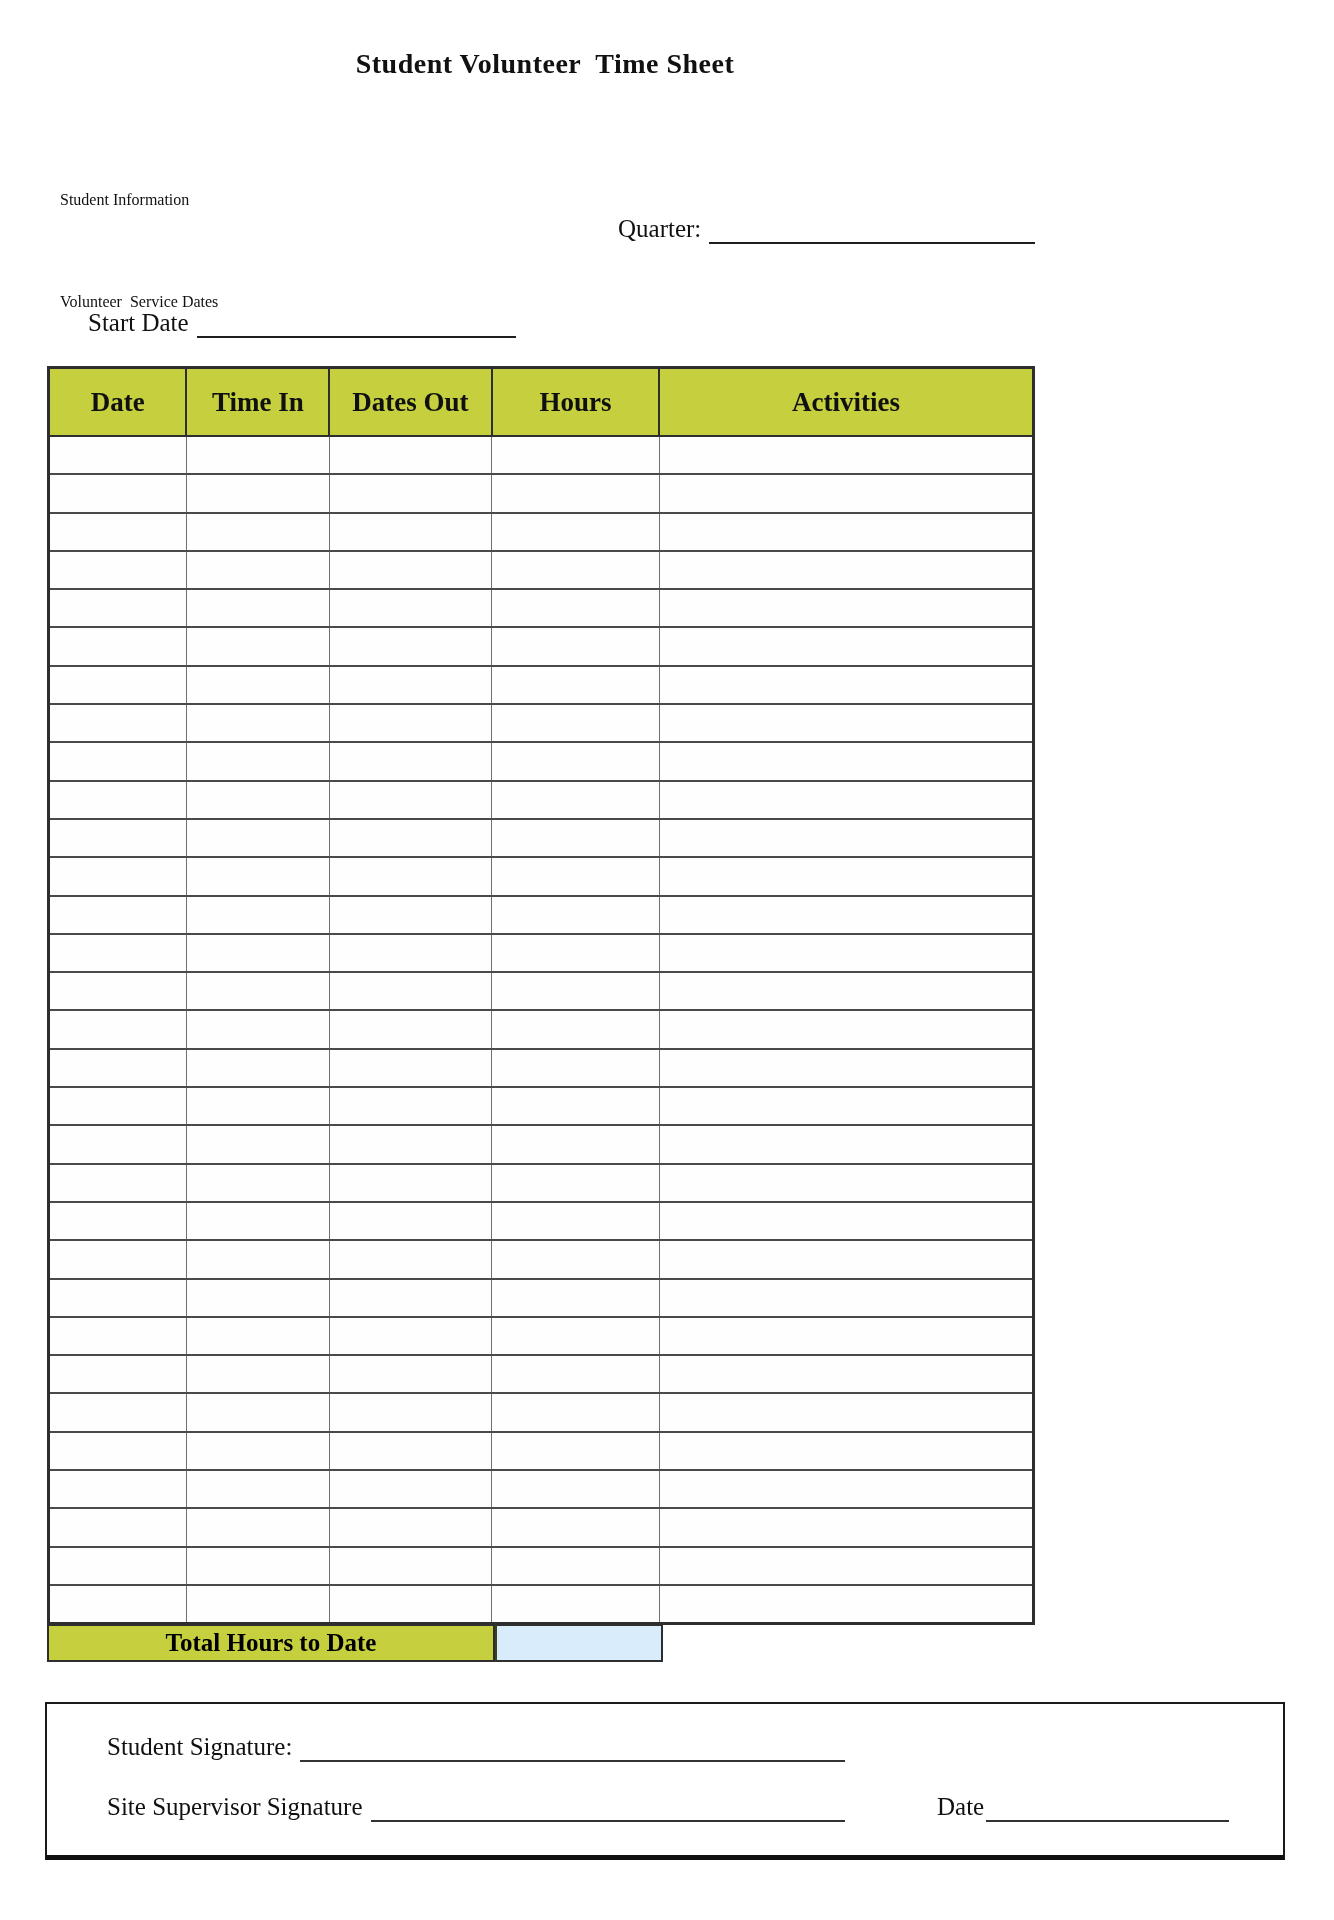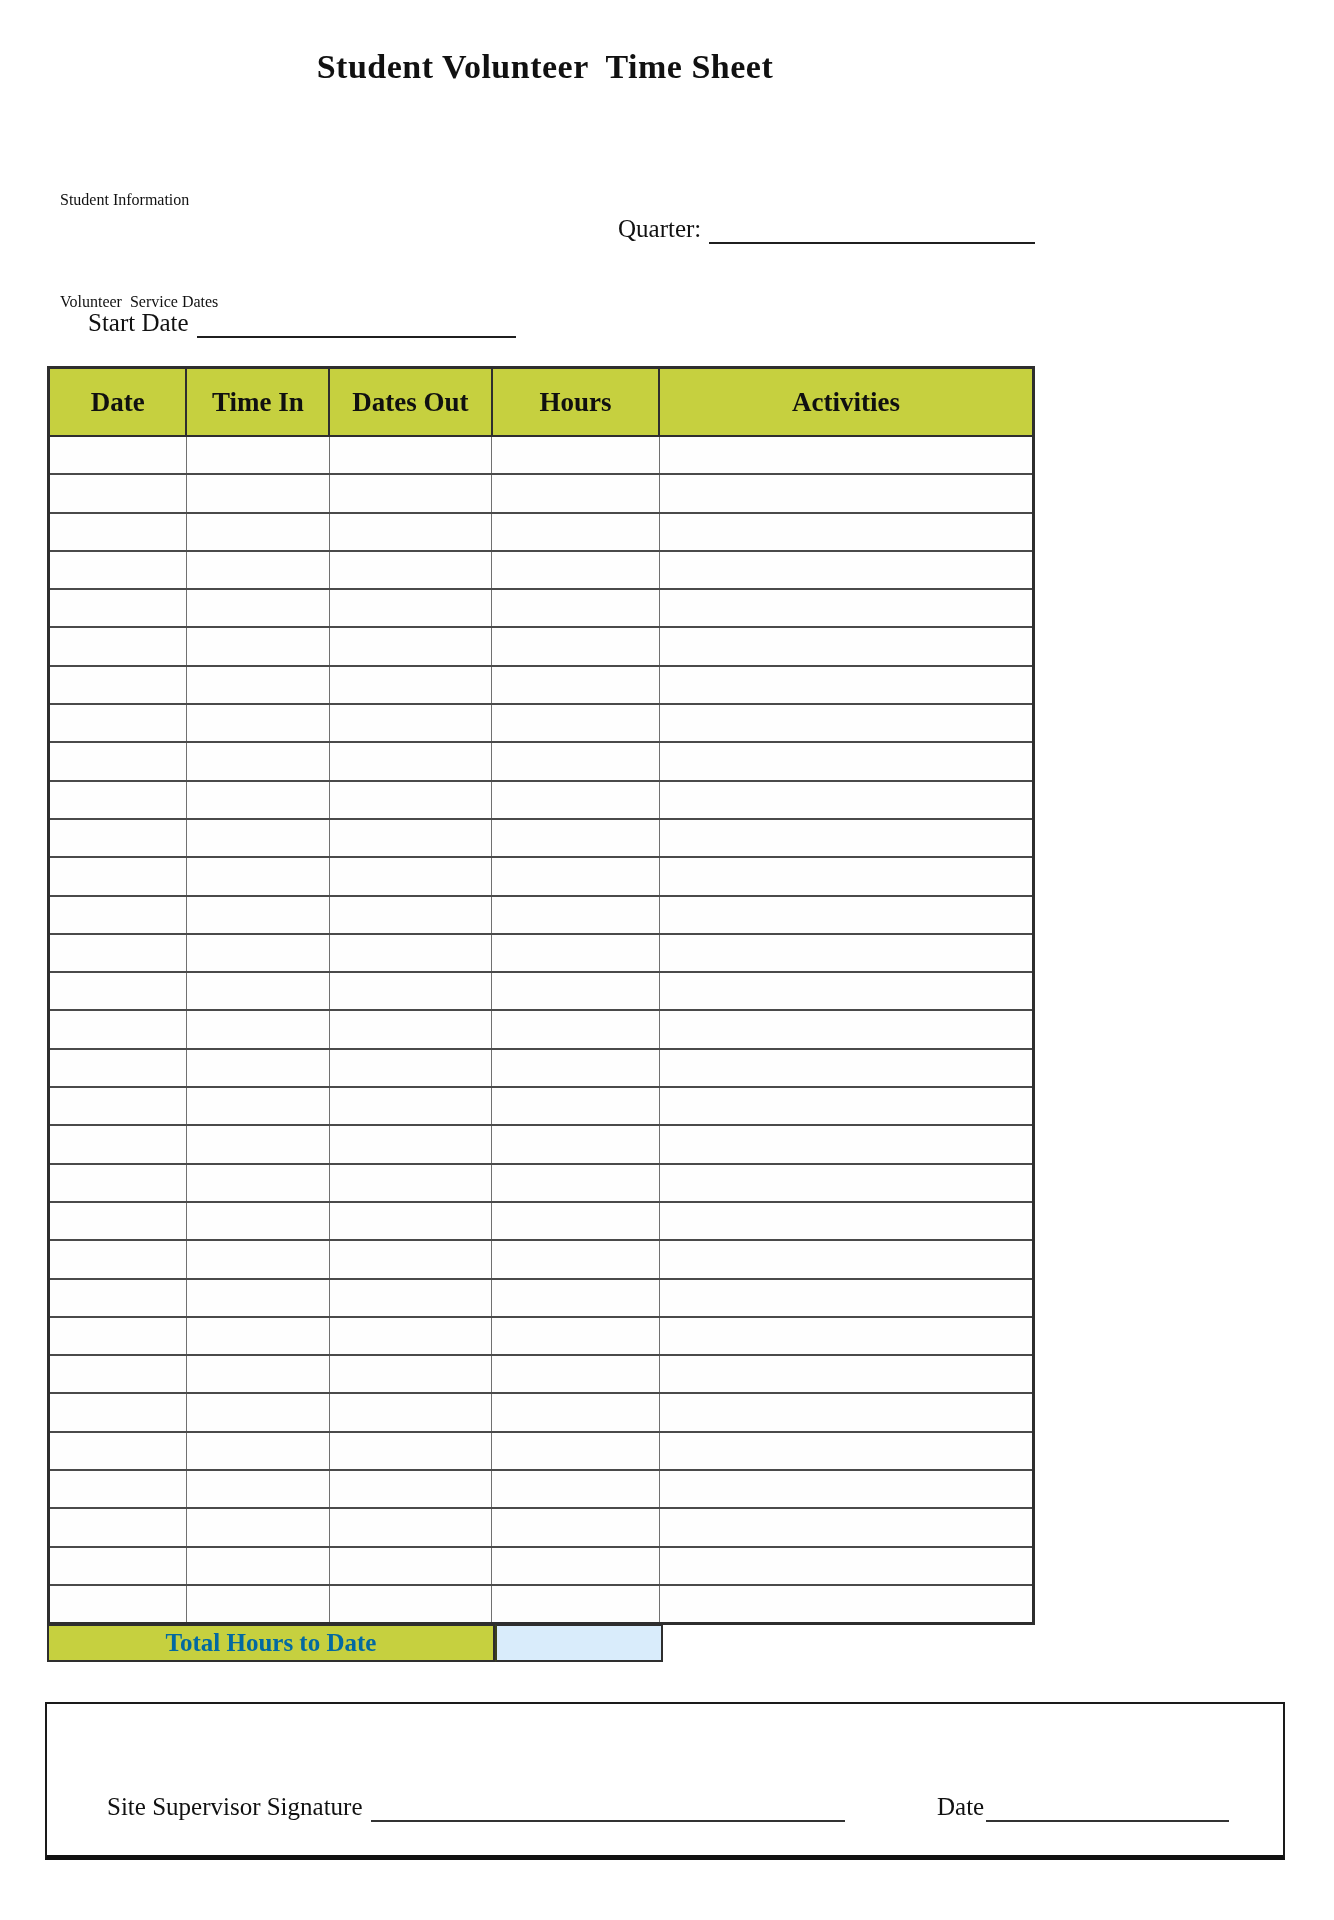--- a/index.html
+++ b/index.html
@@ -1,20 +1,20 @@
 <!DOCTYPE html>
 <html><head>
 <meta charset="utf-8">
 <style>
   html,body{margin:0;padding:0;background:#ffffff;}
   .page{position:relative;width:1334px;height:1920px;background:#ffffff;
         font-family:"Liberation Serif", serif;color:#111;overflow:hidden;}
 
   .title{position:absolute;left:45px;top:48px;width:1000px;text-align:center;
-         font-size:34px;font-weight:bold;white-space:pre;letter-spacing:.5px;}
+         font-size:28px;font-weight:bold;white-space:pre;letter-spacing:.5px;}
 
   .label-line{position:absolute;display:flex;align-items:flex-end;font-size:25px;line-height:30px;}
   .label-line .lbl{white-space:pre;}
   .blank{flex:1 1 auto;border-bottom:2px solid #1f1f1f;height:28px;margin-left:8px;}
   .blank.nogap{margin-left:2px;}
 
   .heading{position:absolute;font-size:16px;line-height:28px;white-space:pre;}
 
   
   table.sheet{position:absolute;left:47px;top:366px;width:988px;
@@ -24,21 +24,21 @@
                  font-size:27px;font-weight:bold;color:#101010;
                  height:66px;text-align:center;vertical-align:middle;padding:0;}
   table.sheet td{border-top:2px solid #4a4a4a;border-bottom:2px solid #4a4a4a;
                  border-left:1px solid #707070;border-right:1px solid #707070;
                  height:36.3px;padding:0;background:#fefefe;}
 
   
   .total-row{position:absolute;left:47px;top:1624px;width:616px;height:38px;display:flex;}
   .total-label-cell{width:448px;box-sizing:border-box;background:#c6d03f;
                     border:2px solid #2e2e2e;display:flex;align-items:center;justify-content:center;
-                    font-size:25px;font-weight:bold;color:#0369a1;}
+                    font-size:25px;font-weight:bold;color:#000000;}
   .total-value-cell{width:168px;box-sizing:border-box;background:#d9ecfb;
                     border:2px solid #2e2e2e;border-left:2px solid #3c411c;}
 
   
   .sig-box{position:absolute;left:45px;top:1702px;width:1240px;height:158px;
            box-sizing:border-box;border:2px solid #1a1a1a;border-bottom:5px solid #111;}
   .sig-line{position:absolute;display:flex;align-items:flex-end;font-size:25px;line-height:30px;}
   .sig-line .blank{border-bottom:2px solid #333;}
 </style>
 </head>
@@ -302,20 +302,24 @@
       </tbody>
   </table>
 
   <div class="total-row">
     <div class="total-label-cell">Total Hours to Date</div>
     <div class="total-value-cell"></div>
   </div>
 
   <div class="sig-box">
 
+    <div class="sig-line" style="left:60px;top:28px;width:738px;">
+      <span class="lbl">Student Signature:</span>
+      <span class="blank"></span>
+    </div>
 
     <div class="sig-line" style="left:60px;top:88px;width:738px;">
       <span class="lbl">Site Supervisor Signature</span>
       <span class="blank"></span>
     </div>
 
     <div class="sig-line" style="left:890px;top:88px;width:292px;">
       <span class="lbl">Date</span>
       <span class="blank nogap"></span>
     </div>

